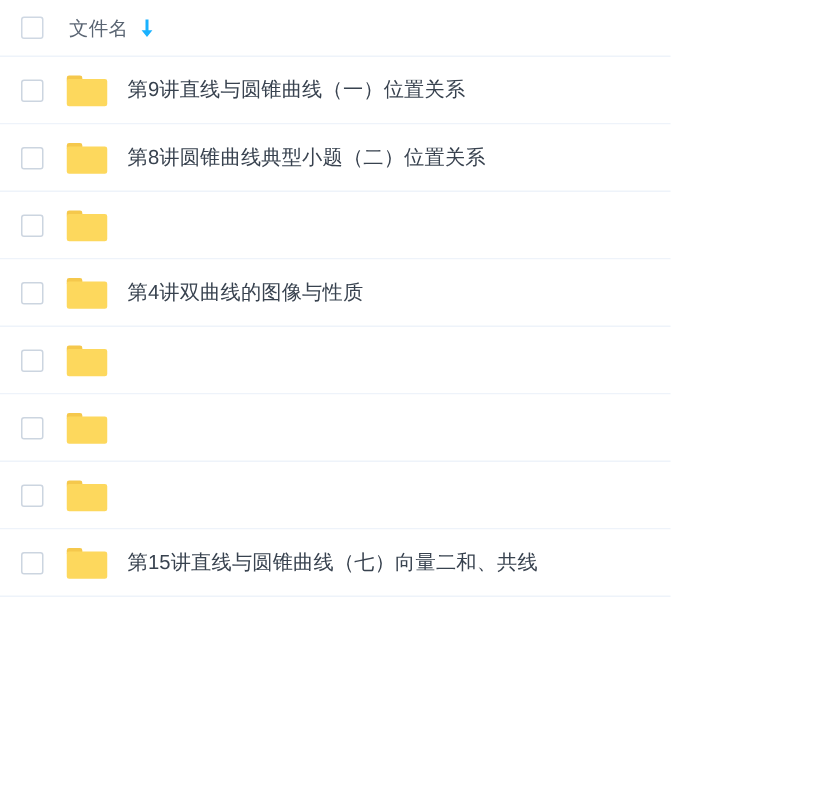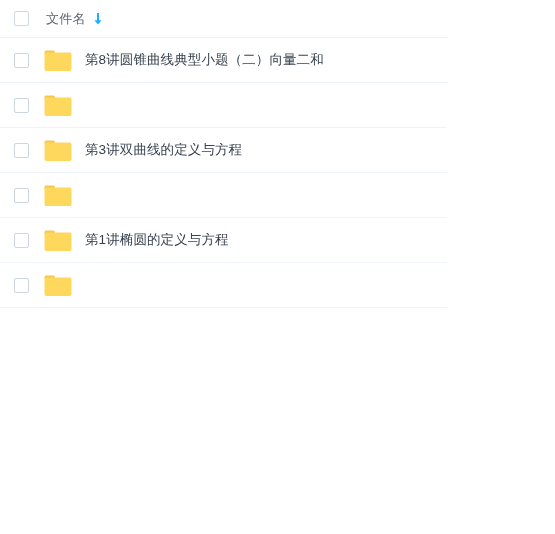--- a/index.html
+++ b/index.html
@@ -111,54 +111,69 @@
     </span>
   </div>
 
   <div id="rows-container">
       <div class="row">
         <div class="checkbox"></div>
         <span class="folder-icon"><svg width="28" height="23" viewBox="0 0 28 23" aria-hidden="true">
             <path d="M0.5 3 a1.6 1.6 0 0 1 1.6-1.6 h7.2 a1.6 1.6 0 0 1 1.6 1.6 v2.2 h-10.4 Z" fill="#f5c84c"></path>
             <path d="M0.5 5.2 a1.6 1.6 0 0 1 1.6-1.6 h23.8 a1.6 1.6 0 0 1 1.6 1.6 v15.1 a1.6 1.6 0 0 1 -1.6 1.6 h-23.8 a1.6 1.6 0 0 1 -1.6 -1.6 Z" fill="#fdd85d"></path>
           </svg></span>
-        <span class="row-name">第8讲圆锥曲线典型小题（二）向量二和</span>
+        <span class="row-name">第9讲直线与圆锥曲线（一）位置关系</span>
+      </div>
+      <div class="row">
+        <div class="checkbox"></div>
+        <span class="folder-icon"><svg width="28" height="23" viewBox="0 0 28 23" aria-hidden="true">
+            <path d="M0.5 3 a1.6 1.6 0 0 1 1.6-1.6 h7.2 a1.6 1.6 0 0 1 1.6 1.6 v2.2 h-10.4 Z" fill="#f5c84c"></path>
+            <path d="M0.5 5.2 a1.6 1.6 0 0 1 1.6-1.6 h23.8 a1.6 1.6 0 0 1 1.6 1.6 v15.1 a1.6 1.6 0 0 1 -1.6 1.6 h-23.8 a1.6 1.6 0 0 1 -1.6 -1.6 Z" fill="#fdd85d"></path>
+          </svg></span>
+        <span class="row-name">第8讲圆锥曲线典型小题（二）位置关系</span>
       </div>
       <div class="row">
         <div class="checkbox"></div>
         <span class="folder-icon"><svg width="28" height="23" viewBox="0 0 28 23" aria-hidden="true">
             <path d="M0.5 3 a1.6 1.6 0 0 1 1.6-1.6 h7.2 a1.6 1.6 0 0 1 1.6 1.6 v2.2 h-10.4 Z" fill="#f5c84c"></path>
             <path d="M0.5 5.2 a1.6 1.6 0 0 1 1.6-1.6 h23.8 a1.6 1.6 0 0 1 1.6 1.6 v15.1 a1.6 1.6 0 0 1 -1.6 1.6 h-23.8 a1.6 1.6 0 0 1 -1.6 -1.6 Z" fill="#fdd85d"></path>
           </svg></span>
       </div>
       <div class="row">
         <div class="checkbox"></div>
         <span class="folder-icon"><svg width="28" height="23" viewBox="0 0 28 23" aria-hidden="true">
             <path d="M0.5 3 a1.6 1.6 0 0 1 1.6-1.6 h7.2 a1.6 1.6 0 0 1 1.6 1.6 v2.2 h-10.4 Z" fill="#f5c84c"></path>
             <path d="M0.5 5.2 a1.6 1.6 0 0 1 1.6-1.6 h23.8 a1.6 1.6 0 0 1 1.6 1.6 v15.1 a1.6 1.6 0 0 1 -1.6 1.6 h-23.8 a1.6 1.6 0 0 1 -1.6 -1.6 Z" fill="#fdd85d"></path>
           </svg></span>
-        <span class="row-name">第3讲双曲线的定义与方程</span>
+        <span class="row-name">第4讲双曲线的图像与性质</span>
       </div>
       <div class="row">
         <div class="checkbox"></div>
         <span class="folder-icon"><svg width="28" height="23" viewBox="0 0 28 23" aria-hidden="true">
             <path d="M0.5 3 a1.6 1.6 0 0 1 1.6-1.6 h7.2 a1.6 1.6 0 0 1 1.6 1.6 v2.2 h-10.4 Z" fill="#f5c84c"></path>
             <path d="M0.5 5.2 a1.6 1.6 0 0 1 1.6-1.6 h23.8 a1.6 1.6 0 0 1 1.6 1.6 v15.1 a1.6 1.6 0 0 1 -1.6 1.6 h-23.8 a1.6 1.6 0 0 1 -1.6 -1.6 Z" fill="#fdd85d"></path>
           </svg></span>
       </div>
       <div class="row">
         <div class="checkbox"></div>
         <span class="folder-icon"><svg width="28" height="23" viewBox="0 0 28 23" aria-hidden="true">
             <path d="M0.5 3 a1.6 1.6 0 0 1 1.6-1.6 h7.2 a1.6 1.6 0 0 1 1.6 1.6 v2.2 h-10.4 Z" fill="#f5c84c"></path>
             <path d="M0.5 5.2 a1.6 1.6 0 0 1 1.6-1.6 h23.8 a1.6 1.6 0 0 1 1.6 1.6 v15.1 a1.6 1.6 0 0 1 -1.6 1.6 h-23.8 a1.6 1.6 0 0 1 -1.6 -1.6 Z" fill="#fdd85d"></path>
           </svg></span>
-        <span class="row-name">第1讲椭圆的定义与方程</span>
       </div>
       <div class="row">
         <div class="checkbox"></div>
         <span class="folder-icon"><svg width="28" height="23" viewBox="0 0 28 23" aria-hidden="true">
             <path d="M0.5 3 a1.6 1.6 0 0 1 1.6-1.6 h7.2 a1.6 1.6 0 0 1 1.6 1.6 v2.2 h-10.4 Z" fill="#f5c84c"></path>
             <path d="M0.5 5.2 a1.6 1.6 0 0 1 1.6-1.6 h23.8 a1.6 1.6 0 0 1 1.6 1.6 v15.1 a1.6 1.6 0 0 1 -1.6 1.6 h-23.8 a1.6 1.6 0 0 1 -1.6 -1.6 Z" fill="#fdd85d"></path>
           </svg></span>
       </div>
+      <div class="row">
+        <div class="checkbox"></div>
+        <span class="folder-icon"><svg width="28" height="23" viewBox="0 0 28 23" aria-hidden="true">
+            <path d="M0.5 3 a1.6 1.6 0 0 1 1.6-1.6 h7.2 a1.6 1.6 0 0 1 1.6 1.6 v2.2 h-10.4 Z" fill="#f5c84c"></path>
+            <path d="M0.5 5.2 a1.6 1.6 0 0 1 1.6-1.6 h23.8 a1.6 1.6 0 0 1 1.6 1.6 v15.1 a1.6 1.6 0 0 1 -1.6 1.6 h-23.8 a1.6 1.6 0 0 1 -1.6 -1.6 Z" fill="#fdd85d"></path>
+          </svg></span>
+        <span class="row-name">第15讲直线与圆锥曲线（七）向量二和、共线</span>
+      </div>
     </div>
 
 </div>
 
 </body></html>

